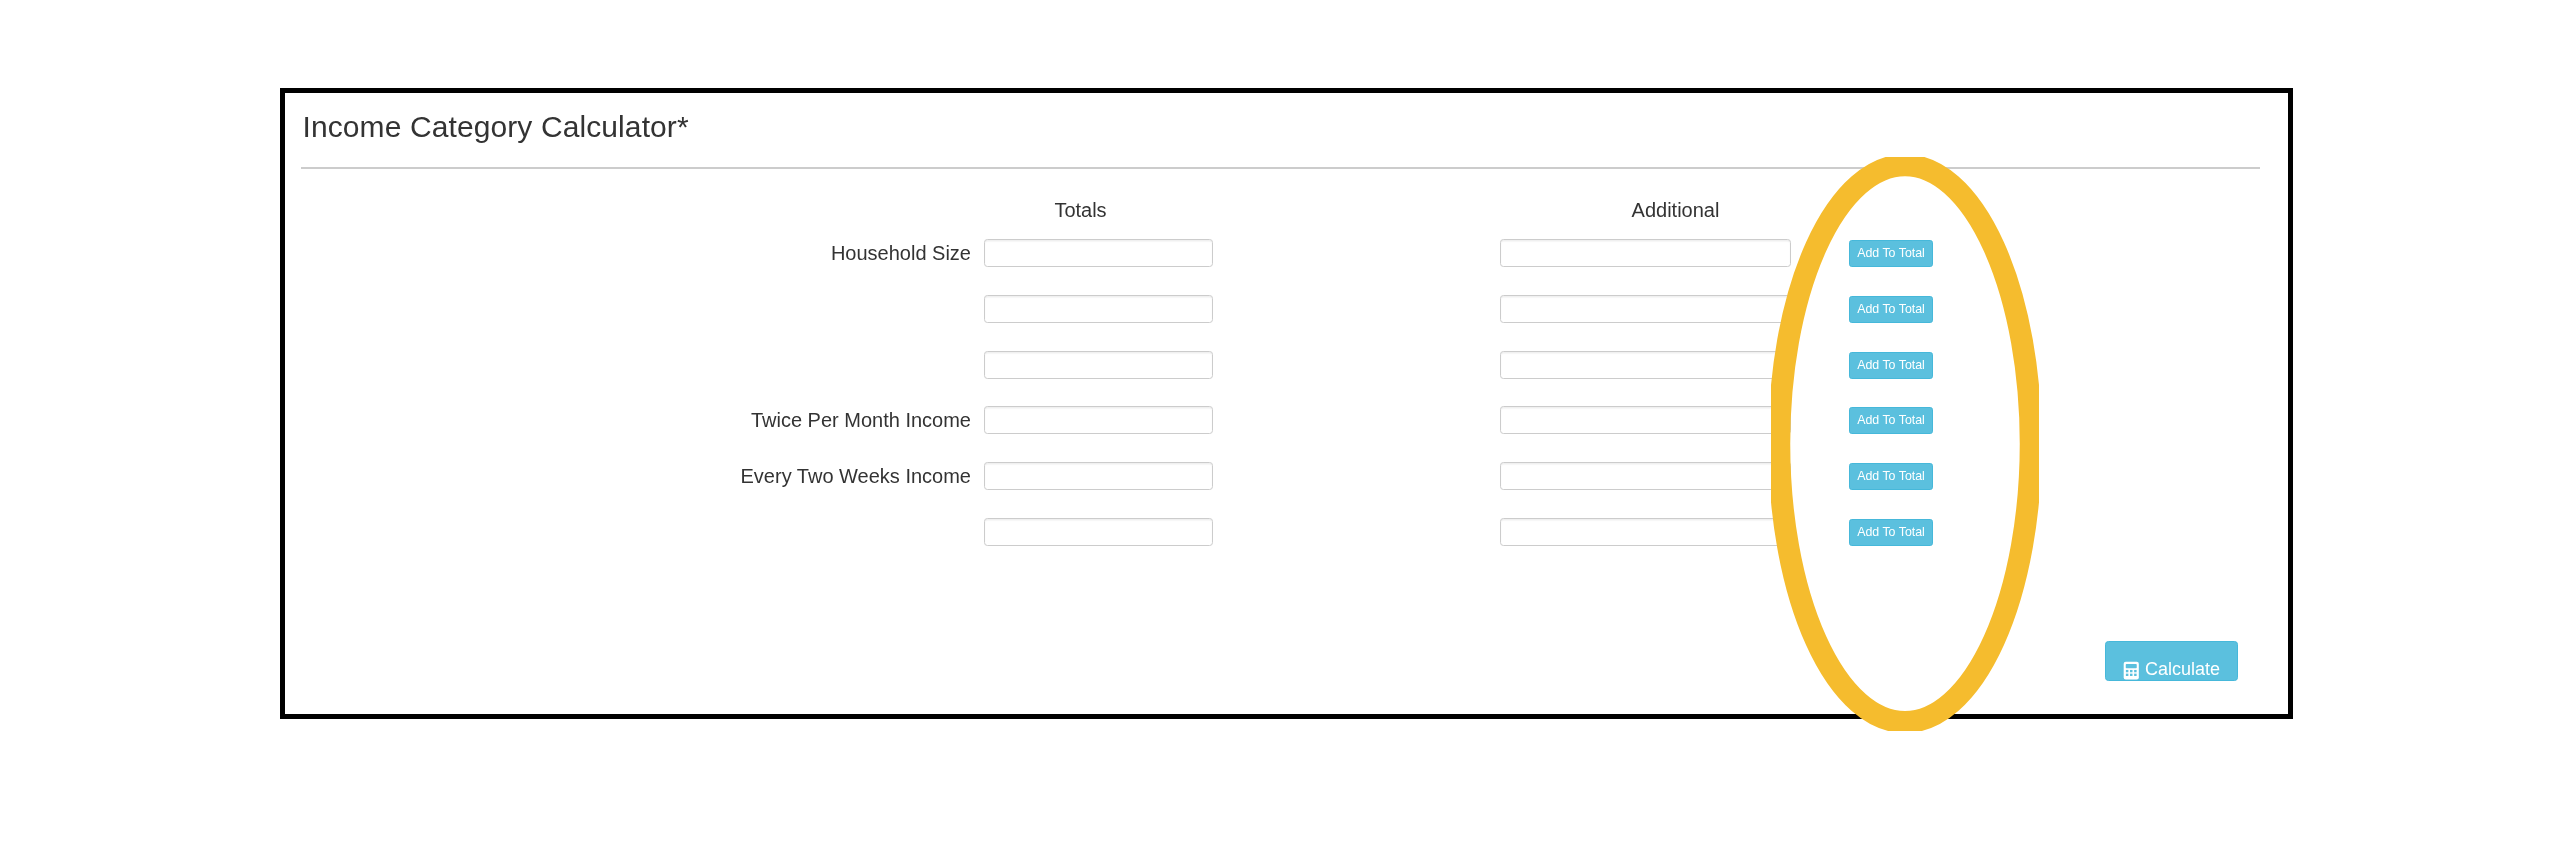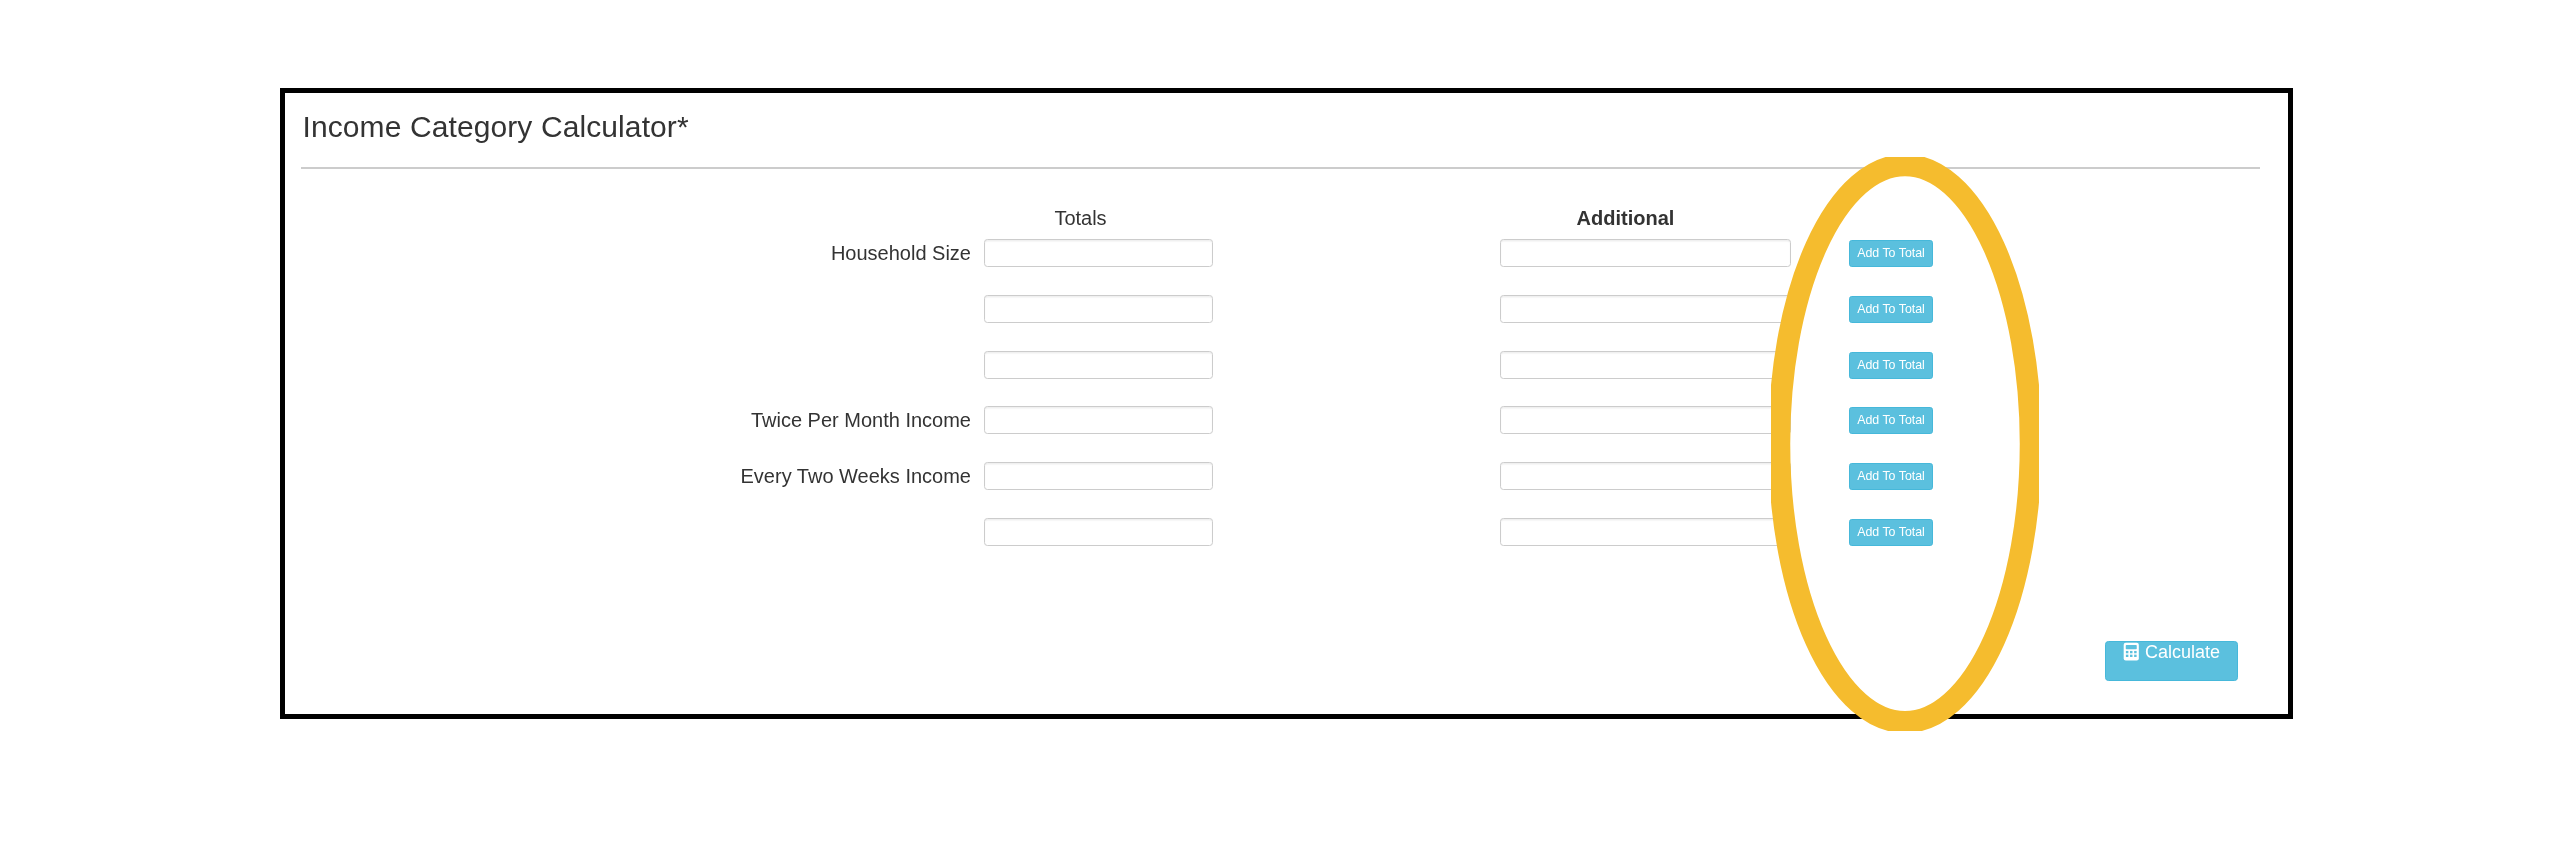--- a/index.html
+++ b/index.html
@@ -70,30 +70,28 @@
   }
 
   
   .col-header {
     position: absolute;
     top: 106px;
     font-size: 20px;
     color: #333333;
     text-align: center;
     white-space: nowrap;
-    margin-top: 8px;
   }
   #header-totals {
     left: 680px;
     width: 229px;
   }
   #header-additional {
-    left: 1194px;
+    left: 1244px;
     width: 291px;
-    font-weight: bold;
   }
 
   
   .form-row {
     position: absolute;
     left: 0;
     width: 2002px;
     height: 28px;
     margin-left: 18px;
   }
@@ -158,21 +156,21 @@
     width: 133px;
     height: 40px;
     background: #5bc0de;
     border: 0.7px solid #46b8da;
     border-radius: 3.4px;
     color: #ffffff;
     font-size: 18px;
     font-family: "Liberation Sans", sans-serif;
     cursor: pointer;
     display: flex;
-    align-items: flex-start;
+    align-items: flex-end;
     justify-content: center;
     gap: 5.5px;
     box-sizing: border-box;
     padding: 0;
   }
   #calc-icon {
     display: inline-block;
     width: 16.5px;
     height: 19px;
     flex: 0 0 auto;

